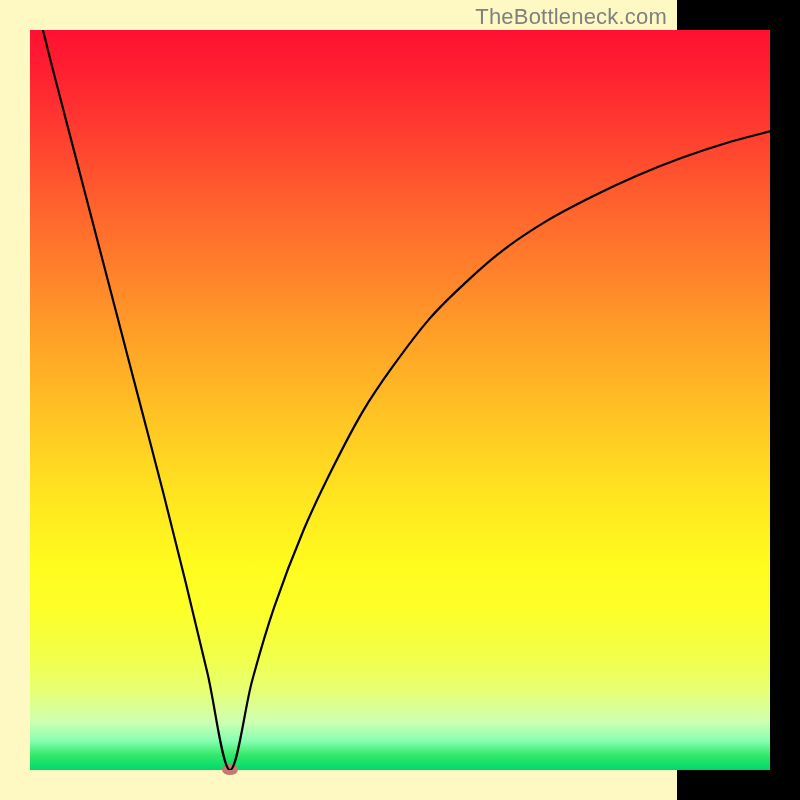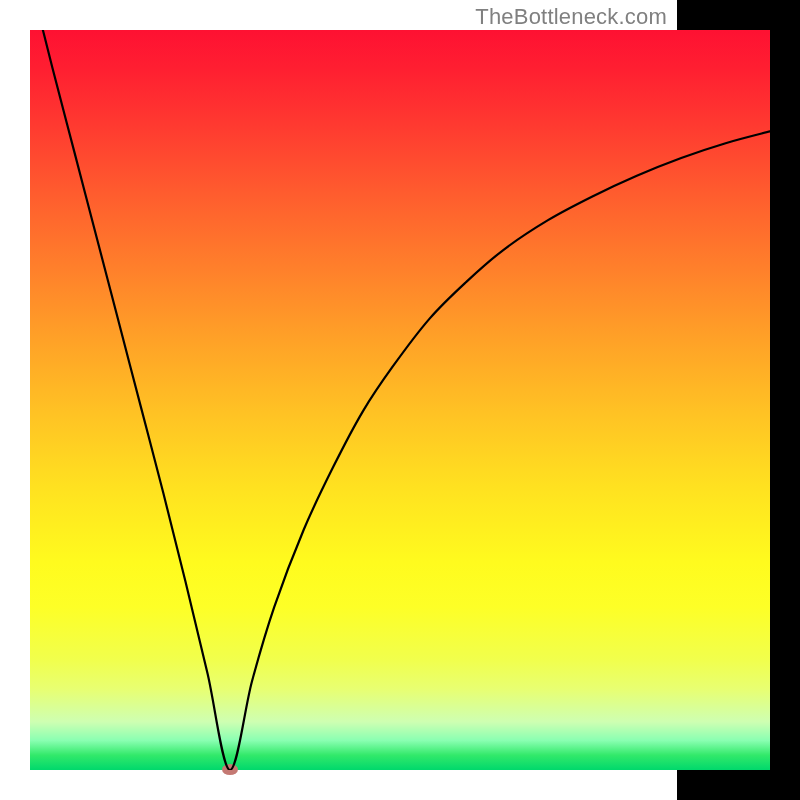--- a/index.html
+++ b/index.html
@@ -8,21 +8,21 @@
     width: 800px;
     height: 800px;
     overflow: hidden;
     font-family: Arial, Helvetica, sans-serif;
     background: #000;
   }
   .frame {
     position: relative;
     width: 677px;
     height: 800px;
-    background: #ffffff;
+    background: #fef9c3;
   }
   .watermark {
     position: absolute;
     top: 4px;
     right: 10px;
     color: #808080;
     font-size: 22px;
     font-weight: 500;
     letter-spacing: 0.2px;
     z-index: 20;

